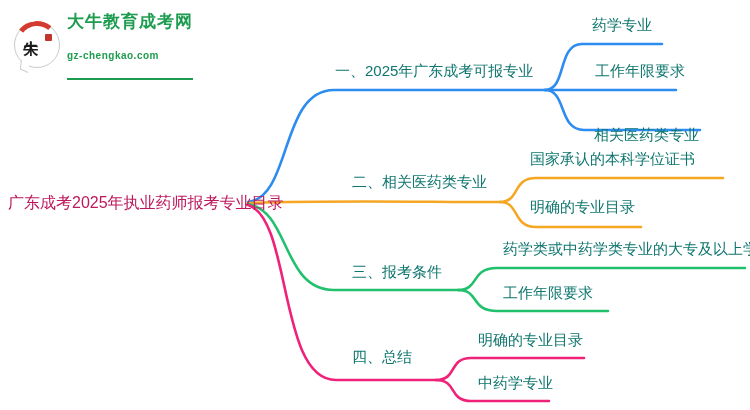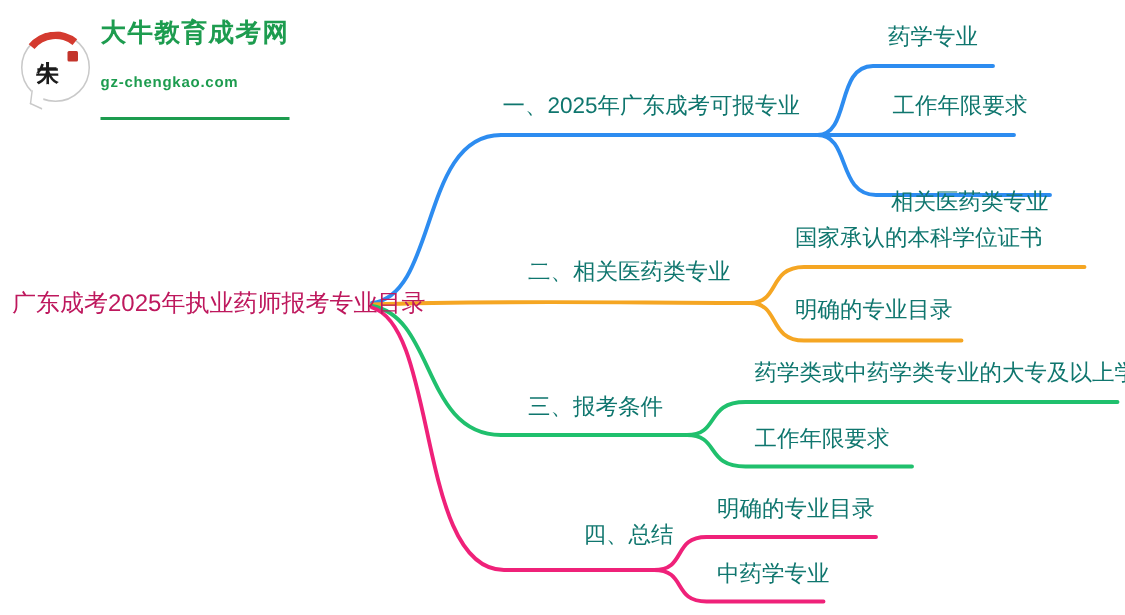--- a/index.html
+++ b/index.html
@@ -98,17 +98,17 @@
   <div class="node-label" style="left:594px; top:101px;margin-top:24px;">相关医药类专业</div>
 
   <div class="node-label" style="left:352px; top:172px;">二、相关医药类专业</div>
   <div class="node-label" style="left:530px; top:149px;">国家承认的本科学位证书</div>
   <div class="node-label" style="left:530px; top:197px;">明确的专业目录</div>
 
   <div class="node-label" style="left:352px; top:262px;">三、报考条件</div>
   <div class="node-label" style="left:503px; top:239px;">药学类或中药学类专业的大专及以上学历</div>
   <div class="node-label" style="left:503px; top:283px;">工作年限要求</div>
 
-  <div class="node-label" style="left:352px; top:347px;margin-left:37px;">四、总结</div>
+  <div class="node-label" style="left:352px; top:347px;">四、总结</div>
   <div class="node-label" style="left:478px; top:330px;">明确的专业目录</div>
   <div class="node-label" style="left:478px; top:373px;">中药学专业</div>
 
 </div>
 
 </body></html>

